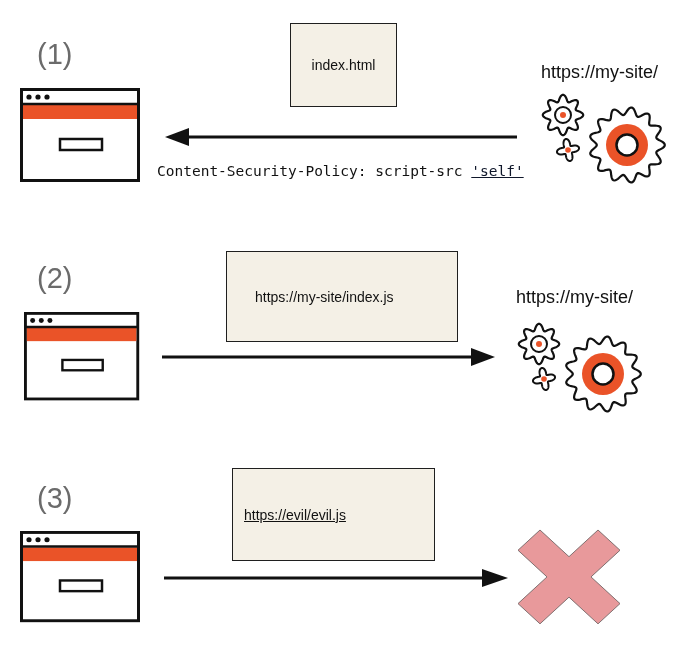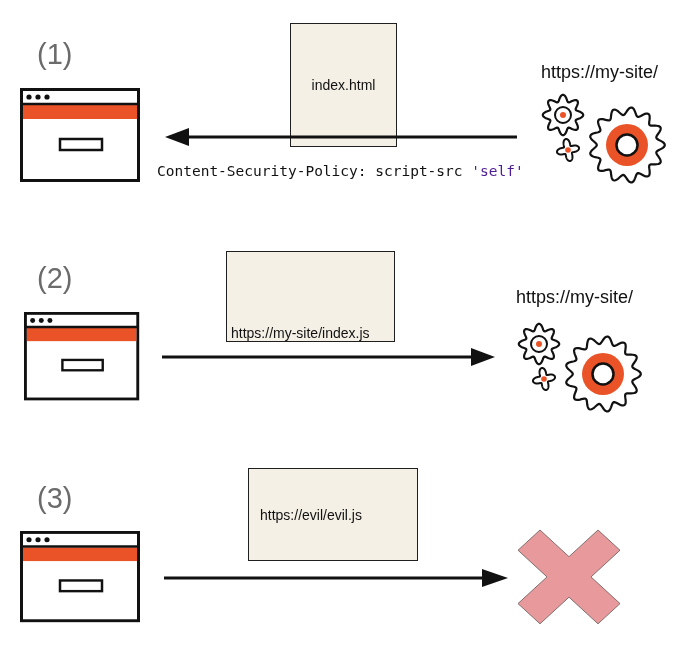--- a/index.html
+++ b/index.html
@@ -4,21 +4,21 @@
   <style>
     html, body { margin: 0; padding: 0; background: #ffffff; }
     body { width: 696px; height: 660px; position: relative; overflow: hidden;
            font-family: "Liberation Sans", sans-serif; }
     .abs { position: absolute; }
     .step-label { font-size: 29px; color: #6b6b6b; font-family: "Liberation Sans", sans-serif; }
     .payload-box { background: #f4f0e6; border: 1.5px solid #1f1f1f; box-sizing: border-box;
                    display: flex; align-items: center; color: #111; font-size: 14px; }
     .host-label { font-size: 18px; color: #111; }
     .csp { font-family: "DejaVu Sans Mono", monospace; font-size: 14.5px; color: #111; white-space: pre; }
-    .csp .val { color: #4c1d95; }
+    .csp .val { color: #0f172a; text-decoration: underline; }
     svg { overflow: visible; }
   </style>
 </head>
 <body>
 
 <svg width="0" height="0" style="position:absolute">
   <defs>
     <g id="browser">
       <rect x="1.5" y="1.5" width="117" height="91" fill="#fff" stroke="#111" stroke-width="3"></rect>
       <rect x="3" y="17" width="114" height="14" fill="#ea5328"></rect>
@@ -30,21 +30,21 @@
     </g>
   </defs>
 </svg>
 
 <div class="abs step-label" style="left:37px; top:38px;">(1)</div>
 
 <svg class="abs" style="left:20px; top:88px;" width="120" height="94">
   <use href="#browser"></use>
 </svg>
 
-<div class="abs payload-box" style="left:290px; top:23px; width:107px; height:124px; justify-content:center;">
+<div class="abs payload-box" style="left:290px; top:23px; width:107px; height:84px; justify-content:center;">
   <span>index.html</span>
 </div>
 
 <svg class="abs" style="left:165px; top:125px;" width="355" height="24">
   <line x1="18" y1="12" x2="352" y2="12" stroke="#111" stroke-width="3"></line>
   <polygon points="0,12 24,3 24,21" fill="#111"></polygon>
 </svg>
 
 <div class="abs csp" style="left:157px; top:163px;"><span>Content-Security-Policy: script-src </span><span class="val">'self'</span></div>
 
@@ -60,21 +60,21 @@
     <circle cx="92" cy="52" r="21" fill="#ea5328"></circle>
     <circle cx="92" cy="52" r="10.5" fill="#fff" stroke="#111111" stroke-width="2.5"></circle>
   </svg>
 
 <div class="abs step-label" style="left:37px; top:262px;">(2)</div>
 
 <svg class="abs" style="left:24px; top:312px;" width="120" height="94">
   <use href="#browser" transform="scale(0.96,0.94)"></use>
 </svg>
 
-<div class="abs payload-box" style="left:226px; top:251px; width:169px; height:91px; padding-left:4px;align-items:flex-end;">
+<div class="abs payload-box" style="left:226px; top:251px; width:232px; height:91px; padding-left:28px;">
   <span>https://my-site/index.js</span>
 </div>
 
 <svg class="abs" style="left:162px; top:345px;" width="335" height="24">
   <line x1="0" y1="12" x2="312" y2="12" stroke="#111" stroke-width="3"></line>
   <polygon points="333,12 309,3 309,21" fill="#111"></polygon>
 </svg>
 
 <div class="abs host-label" style="left:516px; top:287px;">https://my-site/</div>
 
@@ -88,21 +88,21 @@
     <circle cx="92" cy="52" r="21" fill="#ea5328"></circle>
     <circle cx="92" cy="52" r="10.5" fill="#fff" stroke="#111111" stroke-width="2.5"></circle>
   </svg>
 
 <div class="abs step-label" style="left:37px; top:482px;">(3)</div>
 
 <svg class="abs" style="left:20px; top:531px;" width="120" height="94">
   <use href="#browser" transform="scale(1,0.97)"></use>
 </svg>
 
-<div class="abs payload-box" style="left:248px; top:468px; width:170px; height:93px; padding-left:11px;">
+<div class="abs payload-box" style="left:232px; top:468px; width:203px; height:93px; padding-left:11px;text-decoration:underline;">
   <span>https://evil/evil.js</span>
 </div>
 
 <svg class="abs" style="left:164px; top:566px;" width="345" height="24">
   <line x1="0" y1="12" x2="320" y2="12" stroke="#111" stroke-width="3"></line>
   <polygon points="344,12 318,3 318,21" fill="#111"></polygon>
 </svg>
 
 <svg class="abs" style="left:518px; top:530px;" width="104" height="94">
   <polygon points="0,22 22,0 51,29 80,0 102,22 73,51 102,80 80,102 51,73 22,102 0,80 29,51" transform="scale(1,0.92)" fill="#e8999b" stroke="#7b6c6c" stroke-width="1"></polygon>

